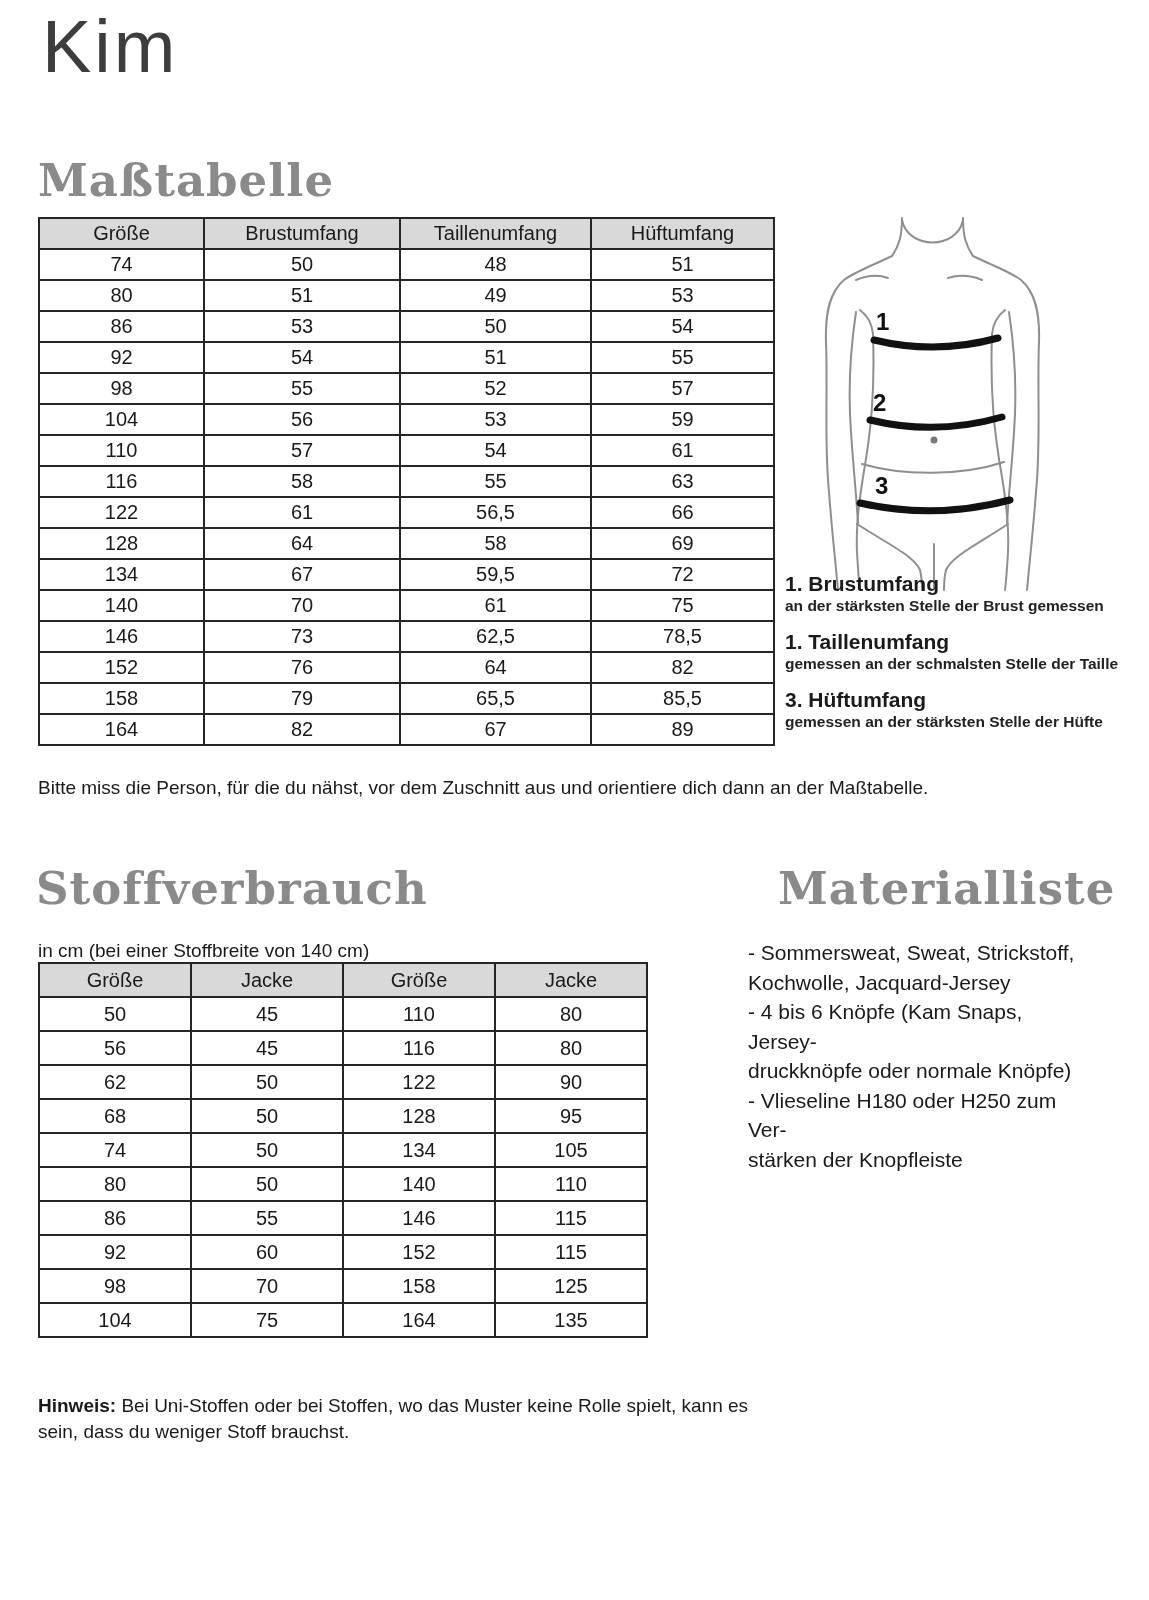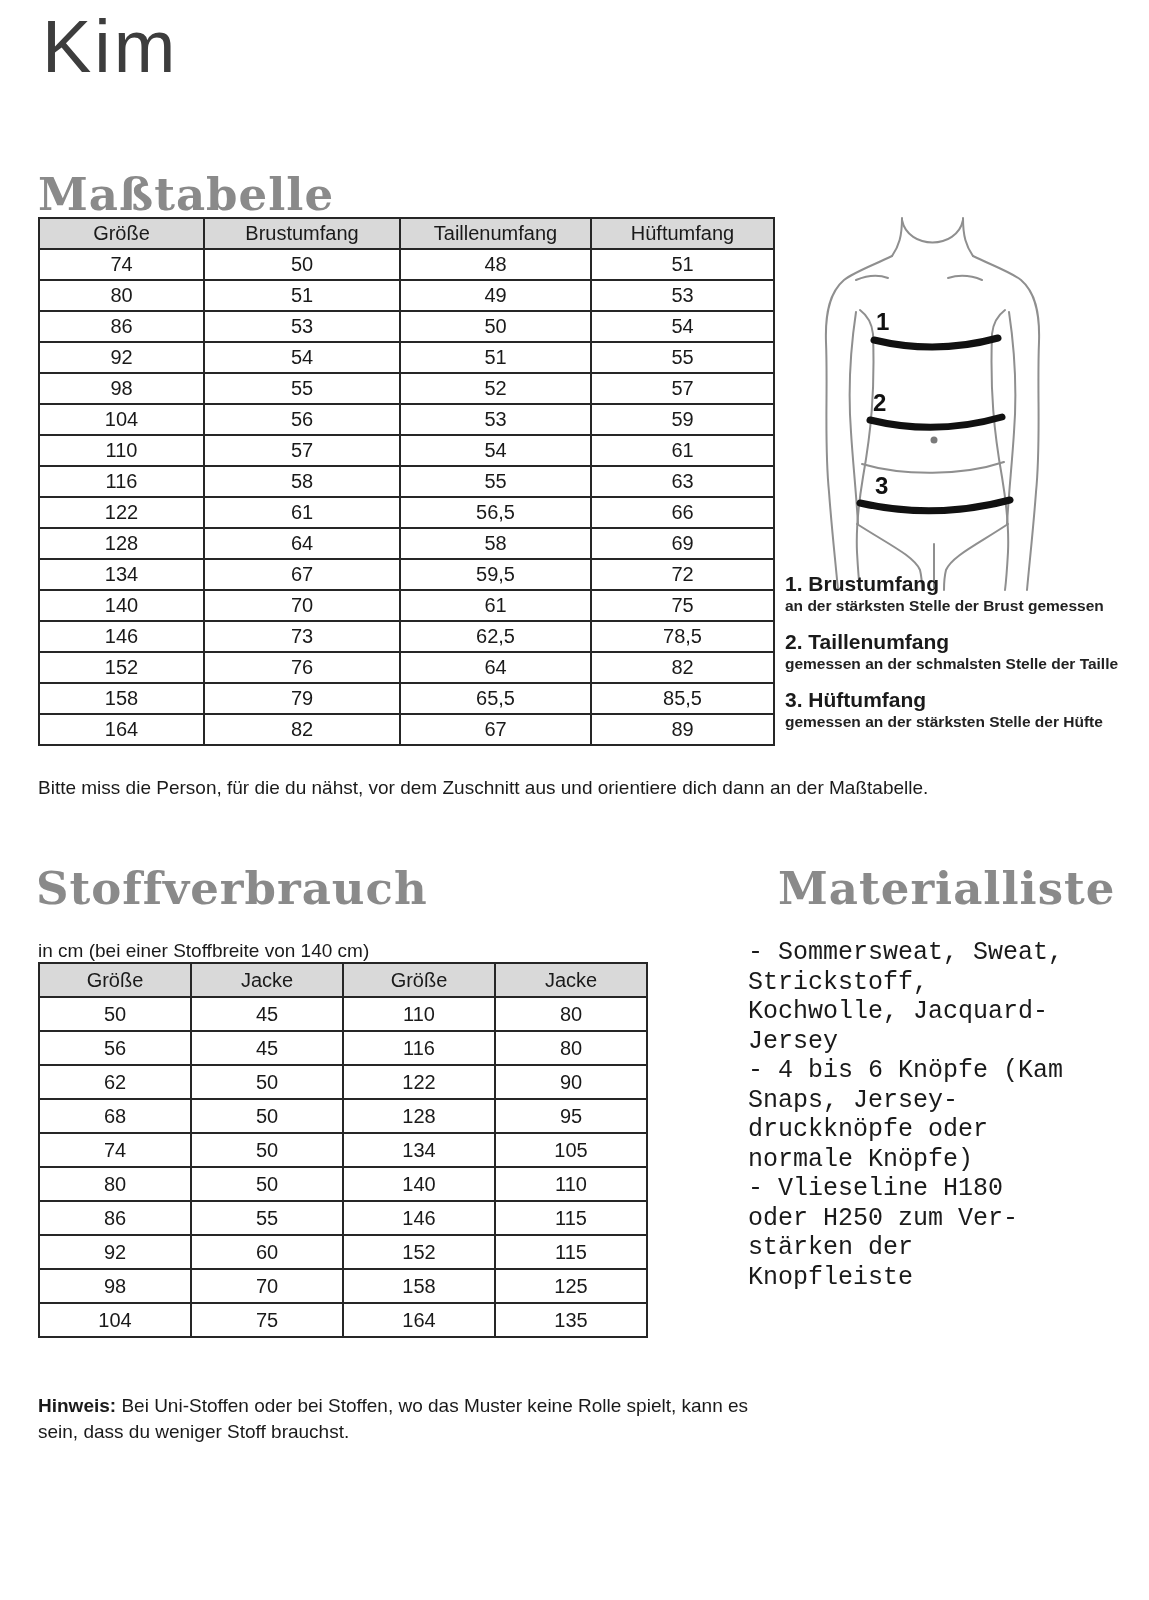--- a/index.html
+++ b/index.html
@@ -4,21 +4,21 @@
 <style>
   html,body{margin:0;padding:0;background:#fff;}
   .page{position:relative;width:1149px;height:1600px;background:#ffffff;
         font-family:"Liberation Sans",sans-serif;color:#1a1a1a;overflow:hidden;}
 
   .doc-title{position:absolute;left:42px;top:10px;font-size:74px;font-weight:300;
              color:#3d3d3d;letter-spacing:3px;line-height:1;}
 
   .section-heading{position:absolute;font-family:"DejaVu Serif",serif;font-weight:bold;
                    color:#8a8a8a;font-size:45px;line-height:1;letter-spacing:1px;margin:0;}
-  #h-mass{left:38px;top:172px;}
+  #h-mass{left:38px;top:158px;}
   #h-stoff{left:36px;top:866px;}
   #h-mat{left:746px;top:866px;margin-left:32px;}
 
   table{border-collapse:collapse;table-layout:fixed;border-radius:26px;}
   th,td{border:2px solid #262626;text-align:center;font-size:20px;padding:2px 0;
         line-height:25px;overflow:hidden;}
   th{background:#d9d9d9;font-weight:normal;font-size:20px;}
 
   #t1{position:absolute;left:38px;top:217px;width:727px;}
   #t1 th:nth-child(1),#t1 td:nth-child(1){width:163px;}
@@ -34,22 +34,22 @@
 
   .legend{position:absolute;left:785px;top:572px;width:345px;}
   .legend-item{margin-bottom:15px;font-weight:bold;}
   .legend-title{font-size:21px;line-height:24px;}
   .legend-desc{font-size:15.5px;line-height:19px;color:#222;}
 
   .note{position:absolute;left:38px;top:757px;width:1100px;font-size:19px;line-height:24px;}
 
   .table-subtitle{position:absolute;left:38px;top:921px;font-size:19px;}
 
-  .material-items{position:absolute;left:748px;top:938px;width:330px;font-size:25px;
-                  line-height:29.5px;white-space:pre-line;font-family:Liberation Mono, monospace;}
+  .material-items{position:absolute;left:748px;top:938px;width:330px;font-size:21px;
+                  line-height:29.5px;white-space:pre-line;}
 
   .hinweis{position:absolute;left:38px;top:1374px;width:712px;font-size:19px;line-height:26px;}
   .hinweis b{font-weight:bold;}
 </style>
 </head>
 <body>
 
 <div class="page">
 
   <div class="doc-title">Kim</div>
@@ -195,21 +195,21 @@
       <text x="77" y="302">3</text>
     </g>
   </svg>
 
   <div class="legend">
     <div class="legend-item">
       <div class="legend-title">1. Brustumfang</div>
       <div class="legend-desc">an der stärksten Stelle der Brust gemessen</div>
     </div>
     <div class="legend-item">
-      <div class="legend-title">2. Taillenumfang</div>
+      <div class="legend-title">1. Taillenumfang</div>
       <div class="legend-desc">gemessen an der schmalsten Stelle der Taille</div>
     </div>
     <div class="legend-item">
       <div class="legend-title">3. Hüftumfang</div>
       <div class="legend-desc">gemessen an der stärksten Stelle der Hüfte</div>
     </div>
   </div>
 
   <p class="note">Bitte miss die Person, für die du nähst, vor dem Zuschnitt aus und orientiere dich dann an der Maßtabelle.</p>
 

